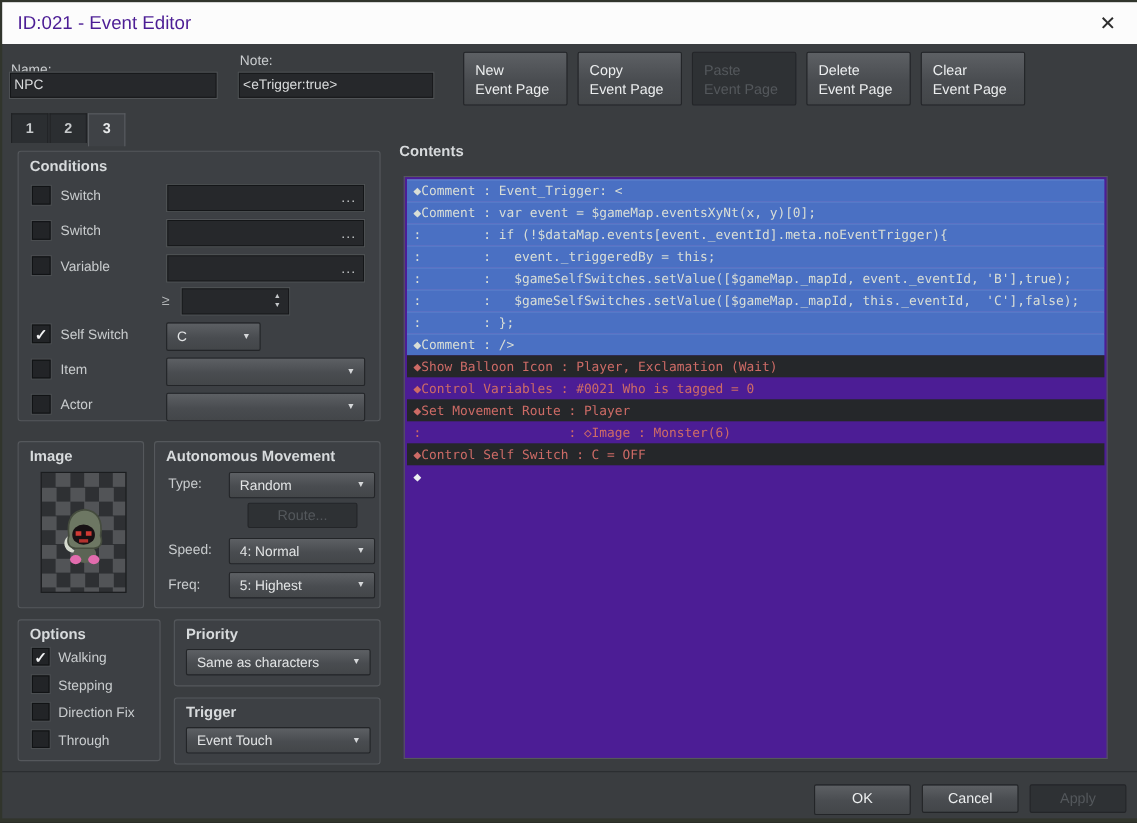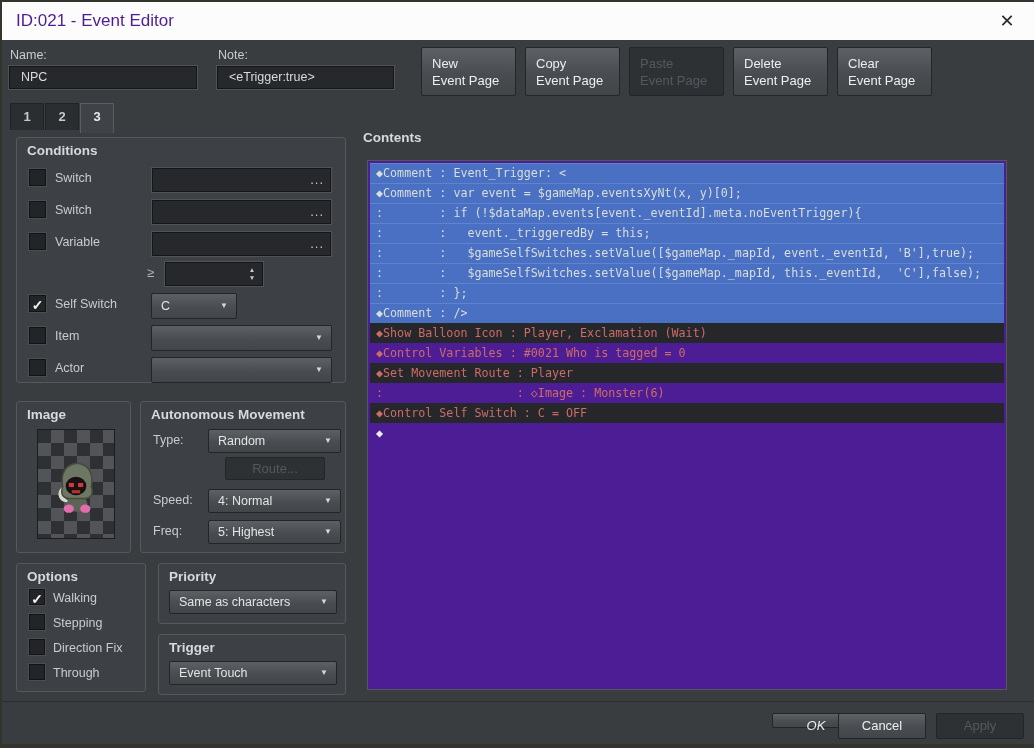--- a/index.html
+++ b/index.html
@@ -23,21 +23,21 @@
     line-height:38px; font-size:18px; color:#2d2d2d; cursor:pointer; }
 
   
   .lbl { font-size:12.5px; color:#c9ccce; white-space:nowrap; }
   .gtitle { font-size:13.5px; font-weight:bold; color:#d7dadc; white-space:nowrap; }
 
   
   .tinput {
     position:absolute; background:#26282b; border:1px solid #515457;
     box-shadow:inset 0 0 0 1px #141618; color:#d8dadb; font-size:12.5px;
-    line-height:23px; padding:0 12px; white-space:nowrap; overflow:hidden;
+    line-height:23px; padding:0 4px; white-space:nowrap; overflow:hidden;
   }
   .tinput .more { position:absolute; right:7px; top:0; color:#c3c6c8; font-size:13px; letter-spacing:1px; }
 
   
   .spin-arrows { position:absolute; right:5px; top:2px; width:12px; height:20px;
     display:flex; flex-direction:column; align-items:center; justify-content:center; }
   .spin-arrows span { font-size:6.5px; color:#c6c9cb; line-height:8px; }
 
   
   .btn {
@@ -106,21 +106,21 @@
 <body>
 
 <div class="stage">
   <div class="window">
 
     <div class="titlebar">
       <div class="title">ID:021 - Event Editor</div>
       <div class="close-btn">✕</div>
     </div>
 
-    <div class="abs lbl" style="left:8px; top:46px;">Name:</div>
+    <div class="abs lbl" style="left:8px; top:54px;">Name:</div>
     <div class="tinput" style="left:6px; top:63px; width:190px; height:25px;">NPC</div>
 
     <div class="abs lbl" style="left:216px; top:46px;">Note:</div>
     <div class="tinput" style="left:214px; top:63px; width:179px; height:25px;">&lt;eTrigger:true&gt;</div>
 
     <div class="btn big" style="left:419px; top:45px; width:95px; height:49px;" data-enabled="true">
       <span>New</span><br>
       <span>Event Page</span>
     </div>
     <div class="btn big" style="left:523px; top:45px; width:95px; height:49px;" data-enabled="true">
@@ -276,17 +276,17 @@
       <div class="row" data-state="sel">◆Comment : /&gt;</div>
       <div class="row" data-state="cmd">◆Show Balloon Icon : Player, Exclamation (Wait)</div>
       <div class="row" data-state="cmd">◆Control Variables : #0021 Who is tagged = 0</div>
       <div class="row" data-state="cmd">◆Set Movement Route : Player</div>
       <div class="row" data-state="cmd">:                   : ◇Image : Monster(6)</div>
       <div class="row" data-state="cmd">◆Control Self Switch : C = OFF</div>
       <div class="row" data-state="end">◆</div>
     </div>
 
     <div class="footer-line"></div>
-    <div class="btn small" style="left:770px; top:711px; width:88px; height:15px; line-height:24px;font-style:italic;">OK</div>
+    <div class="btn small" style="left:738px; top:711px; width:88px; height:28px; line-height:24px;">OK</div>
     <div class="btn small" style="left:836px; top:711px; width:88px; height:26px; line-height:24px;">Cancel</div>
     <div class="btn small" style="left:934px; top:711px; width:88px; height:26px; line-height:24px;" data-enabled="false">Apply</div>
   </div>
 </div>
 
 </body></html>

